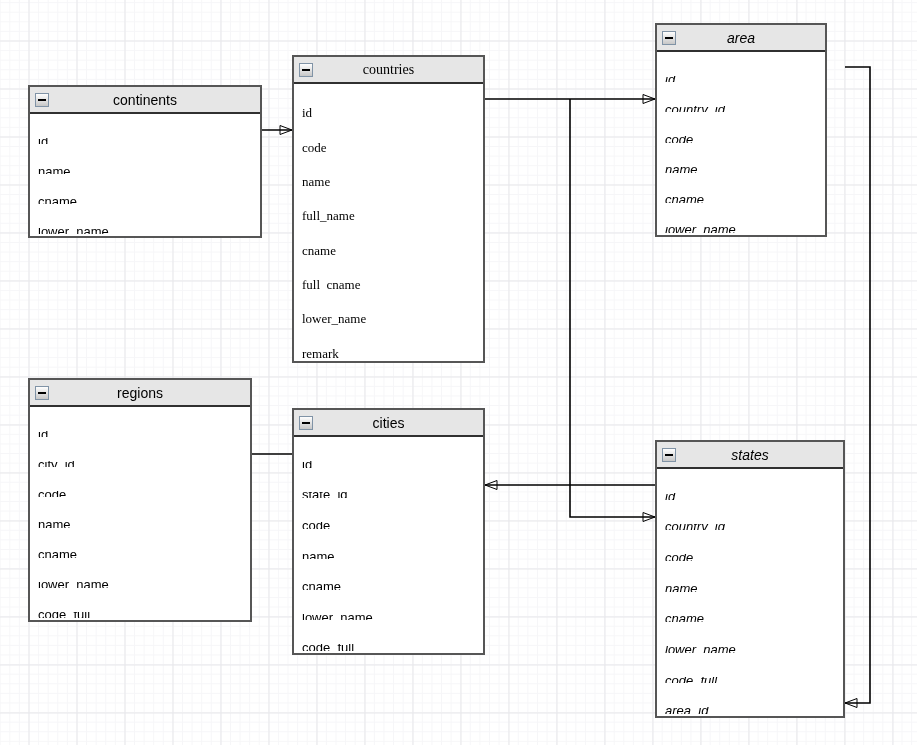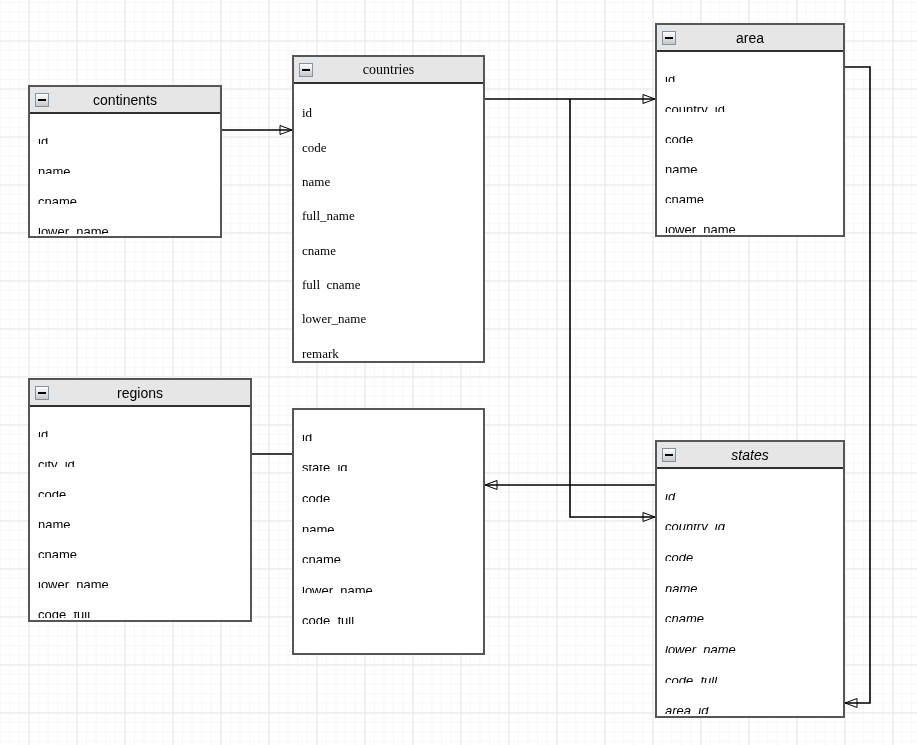--- a/index.html
+++ b/index.html
@@ -53,23 +53,23 @@
     flex:1 1 0;
     display:flex;align-items:center;
     padding-left:8px;
     font-size:13px;color:#000;
     white-space:nowrap;
     overflow:hidden;
     margin-top:24px;
   }
 
   
-  .t-continents{left:28px;  top:85px;  width:194px; height:153px;}
+  .t-continents{left:28px;  top:85px;  width:234px; height:153px;}
   .t-countries {left:292px; top:55px;  width:193px; height:308px;font-family:Liberation Serif, serif;}
-  .t-area      {left:655px; top:23px;  width:190px; height:214px;}
+  .t-area      {left:655px; top:23px;  width:172px; height:214px;font-style:italic;}
   .t-regions   {left:28px;  top:378px; width:224px; height:244px;}
   .t-cities    {left:292px; top:408px; width:193px; height:247px;}
   .t-states    {left:655px; top:440px; width:190px; height:278px;font-style:italic;}
 
   
   .wires{position:absolute;left:0;top:0;width:917px;height:745px;}
   .wires path{fill:none;stroke:#000;stroke-width:1.6px;}
 </style>
 </head>
 <body>
@@ -195,20 +195,24 @@
         <div class="er-row">
           <span>lower_name</span>
         </div>
         <div class="er-row">
           <span>code_full</span>
         </div>
       </div>
   </div>
 
   <div class="er-table t-cities">
+    <div class="er-header">
+      <span class="collapse-btn"></span>
+      <span>cities</span>
+    </div>
     <div class="er-body">
         <div class="er-row">
           <span>id</span>
         </div>
         <div class="er-row">
           <span>state_id</span>
         </div>
         <div class="er-row">
           <span>code</span>
         </div>

